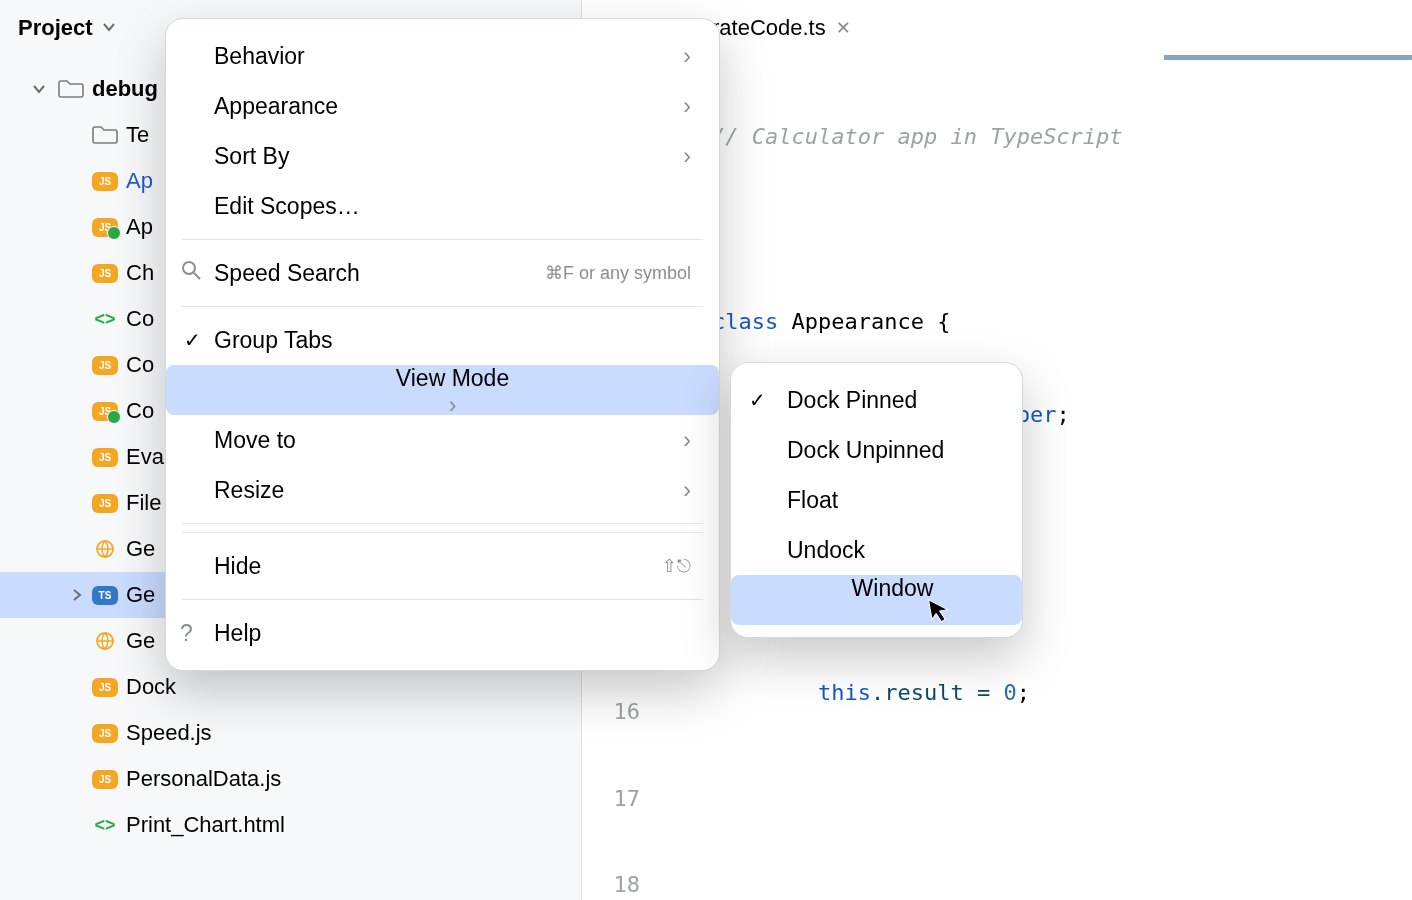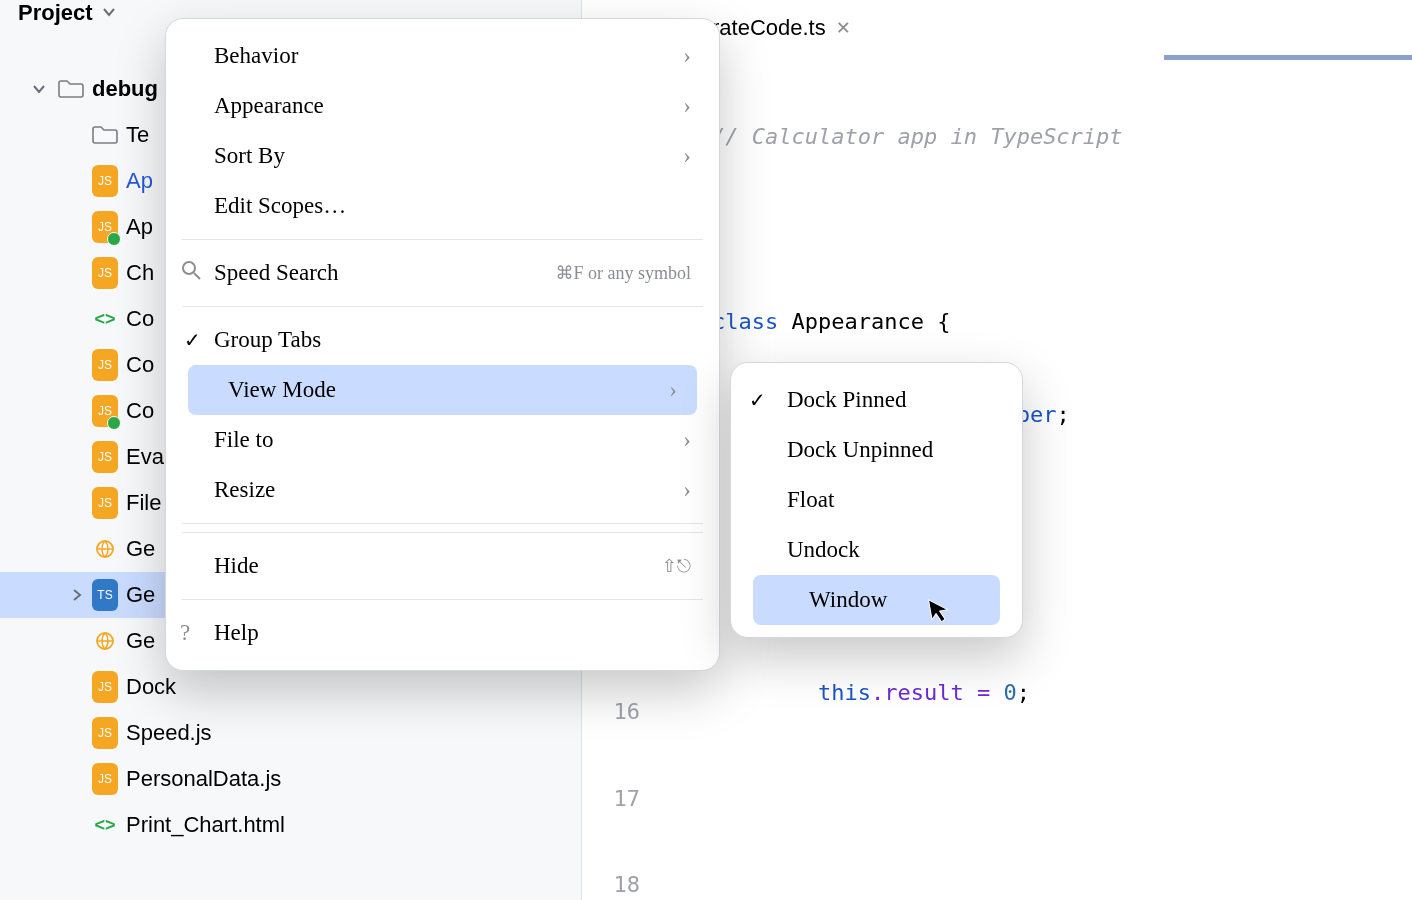--- a/index.html
+++ b/index.html
@@ -18,23 +18,23 @@
 .sidebar {
   position: absolute;
   left: 0; top: 0;
   width: 582px;
   height: 900px;
   background: #f7f8fa;
   border-right: 1px solid #e0e0e0;
 }
 .sidebar-header {
   display: flex;
-  align-items: flex-start;
+  align-items: center;
   height: 56px;
-  padding: 0 18px;
+  padding: 13px 18px;
   font-weight: 600;
 }
 .sidebar-header .chev {
   margin-left: 8px;
   color: #6b6e76;
 }
 .tree {
   padding-top: 10px;
 }
 .tree-row {
@@ -54,27 +54,27 @@
 .tree-row .arrow {
   width: 14px;
   color: #6b6e76;
   display: inline-flex;
   justify-content: center;
 }
 .tree-row.lvl1 .arrow { margin-left: -28px; margin-right: 4px; }
 .tree-row.lvl2 .arrow { margin-left: -22px; margin-right: 0; }
 
 .icon-box {
-  width: 26px; height: 32px;
+  width: 26px; height: 19px;
   border-radius: 6px;
   display: inline-flex;
   align-items: center;
   justify-content: center;
-  font-size: 12px;
-  font-weight: 400;
+  font-size: 10px;
+  font-weight: 700;
   color: #fff;
   flex-shrink: 0;
   position: relative;
 }
 .icon-js { background: #f5a623; }
 .icon-ts { background: #3178c6; }
 .icon-test { background: #f5a623; }
 .icon-test::after {
   content: "";
   position: absolute;
@@ -143,21 +143,21 @@
 .code {
   position: absolute;
   left: 130px; top: 66px;
   font-family: "SF Mono", Menlo, monospace;
   font-size: 22px;
   white-space: pre;
 }
 .code div { height: 42.6px; line-height: 42.6px; }
 .cm { color: #9ea1a8; font-style: italic; }
 .kw { color: #1955c6; }
-.pu { color: #6d28d9; }
+.pu { color: #0c4a6e; }
 .num { color: #2b6cb0; }
 
 
 .menu {
   position: absolute;
   background: #fff;
   border: 1px solid #d5d7de;
   border-radius: 18px;
   box-shadow: 0 20px 50px rgba(0,0,0,0.22);
   padding: 12px 0;
@@ -165,26 +165,26 @@
 }
 .menu1 { left: 165px; top: 18px; width: 555px; }
 .menu-item {
   display: flex;
   align-items: center;
   justify-content: space-between;
   height: 50px;
   padding: 0 28px 0 48px;
   cursor: default;
 }
-.menu-item.highlight { background: #c9dbff; margin: 0 22px; border-radius: 8px; padding-left: 40px; padding-right: 20px;}
+.menu-item.highlight { background: #c9dbff; margin: 0 0; border-radius: 8px; padding-left: 40px; padding-right: 20px; flex-direction: column;}
 .menu-item .l { display: flex; align-items: center; gap: 16px; }
 .menu-item .r { color: #8b8d94; font-size: 18px; }
 .menu-sep { height: 1px; background: #e3e5eb; margin: 8px 16px; }
 .check { position: absolute; left: 18px; color: #000; font-size: 20px; }
-.menu-item { position: relative; font-family: Liberation Serif, serif; }
+.menu-item { position: relative; }
 .menu-item .chev-r { color: #8b8d94; }
 .menu-item .pre-icon { color: #8b8d94; position: absolute; left: 14px; }
 
 
 .menu2 { left: 730px; top: 362px; width: 293px; }
 .menu2 .menu-item { padding-left: 56px; padding-right: 24px; }
 .menu2 .menu-item.highlight { padding-left: 56px; }
 
 .cursor-arrow {
   position: absolute;
@@ -387,21 +387,21 @@
       </span>
   </div>
   <div class="menu-item highlight">
     <span class="l">
         <span>View Mode</span>
       </span>
     <span class="chev-r">›</span>
   </div>
   <div class="menu-item">
     <span class="l">
-        <span>File to</span>
+        <span>Move to</span>
       </span>
     <span class="chev-r">›</span>
   </div>
   <div class="menu-item">
     <span class="l">
         <span>Resize</span>
       </span>
     <span class="chev-r">›</span>
   </div>
   <div class="menu-sep"></div>

